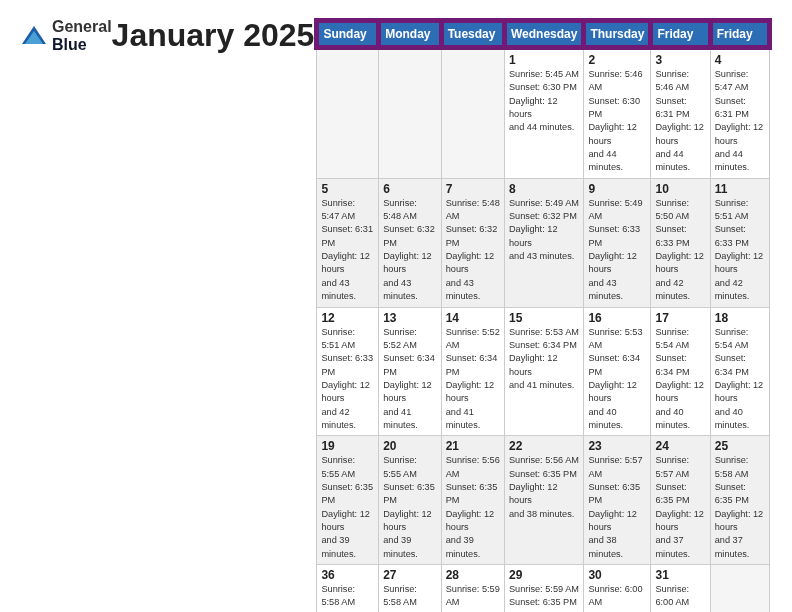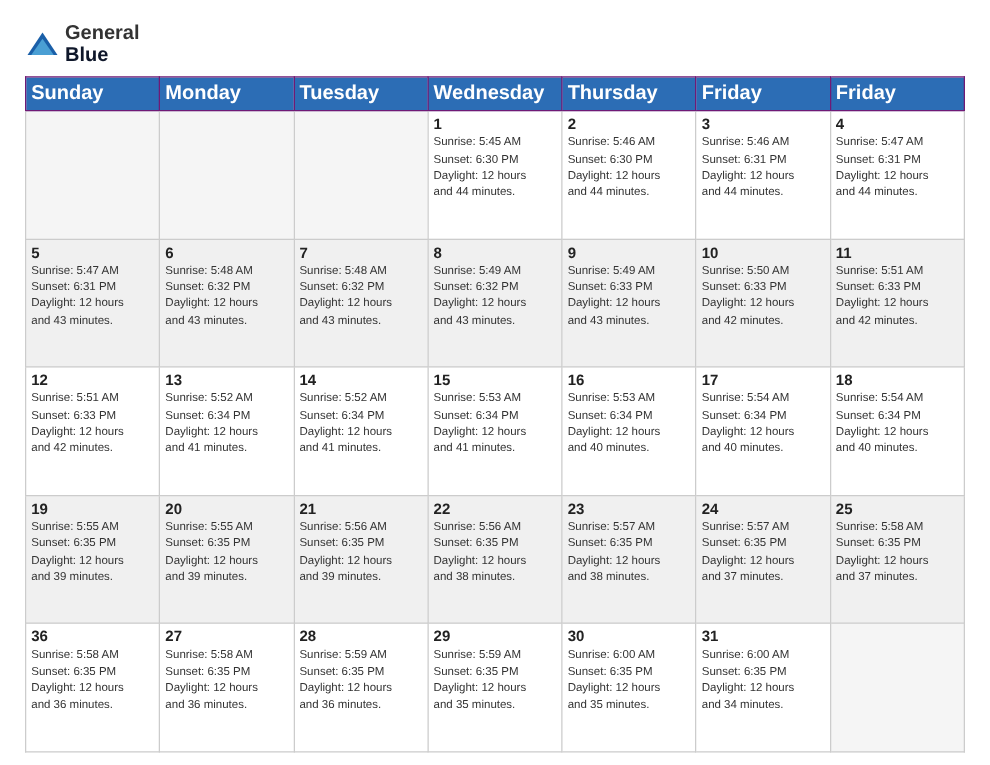--- a/index.html
+++ b/index.html
@@ -8,21 +8,21 @@
       background: #fff;
       width: 792px;
       height: 612px;
       overflow: hidden;
     }
     .page {
       width: 792px;
       height: 612px;
       padding: 18px 20px 10px 20px;
       display: flex;
-      flex-direction: column;
+      flex-direction: row;
     }
     .header {
       display: flex;
       align-items: flex-start;
       justify-content: space-between;
       margin-bottom: 8px;
     }
     .logo {
       display: flex;
       align-items: center;
@@ -61,25 +61,25 @@
       color: #444;
     }
     .calendar {
       width: 100%;
       border-collapse: collapse;
       flex: 1;
     }
     .calendar th {
       background: #2c6db5;
       color: #fff;
-      font-size: 16px;
+      font-size: 12px;
       font-weight: bold;
       padding: 4px 4px;
       text-align: left;
-      border: 1px solid #701a75;
+      border: 5px solid #701a75;
     }
     .calendar td {
       border: 1px solid #ccc;
       vertical-align: top;
       padding: 3px 4px;
       font-size: 9.2px;
       color: #333;
       width: calc(100% / 7);
       background: #fff;
     }
@@ -111,20 +111,21 @@
       <svg class="logo-icon" viewBox="0 0 28 28">
         <polygon points="14,4 26,22 2,22" fill="#1a5fa8"></polygon>
         <polygon points="14,9 23,22 5,22" fill="#4a9fd4"></polygon>
       </svg>
       <div class="logo-text">
         <span class="logo-general">General</span>
         <span class="logo-blue">Blue</span>
       </div>
     </div>
     <div class="title-block">
+      <div class="cal-title">January 2025</div>
     </div>
   </div>
 
   <table class="calendar">
     <thead>
       <tr>
         <th>Sunday</th>
         <th>Monday</th>
         <th>Tuesday</th>
         <th>Wednesday</th>

